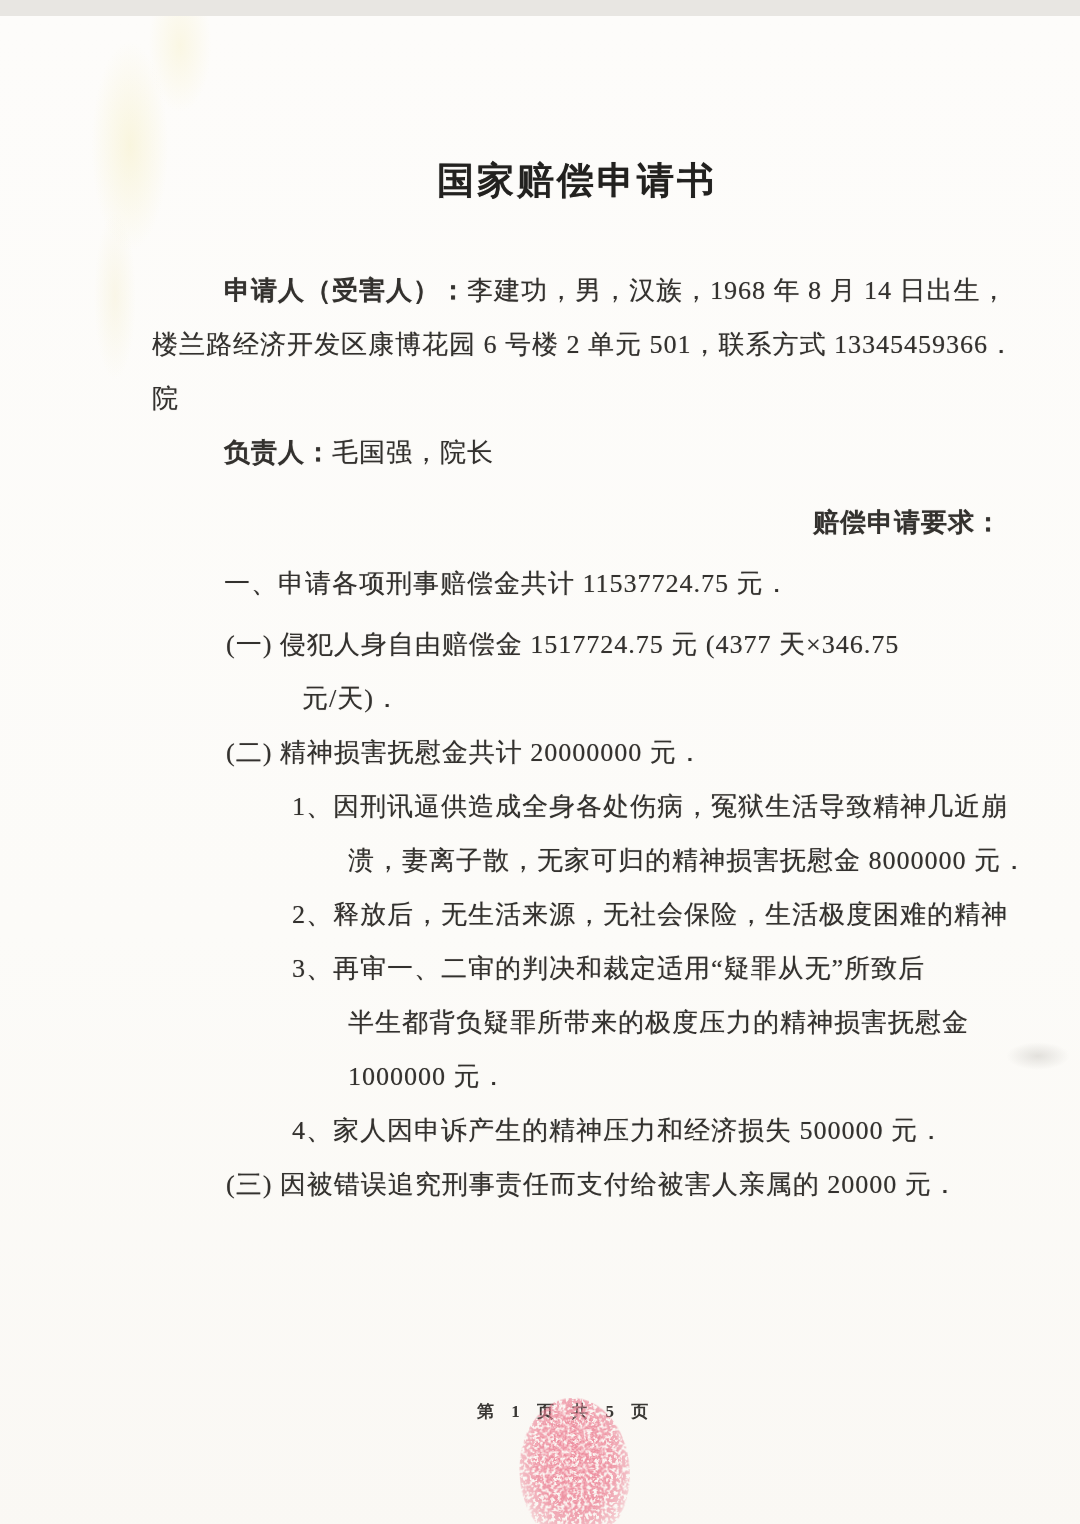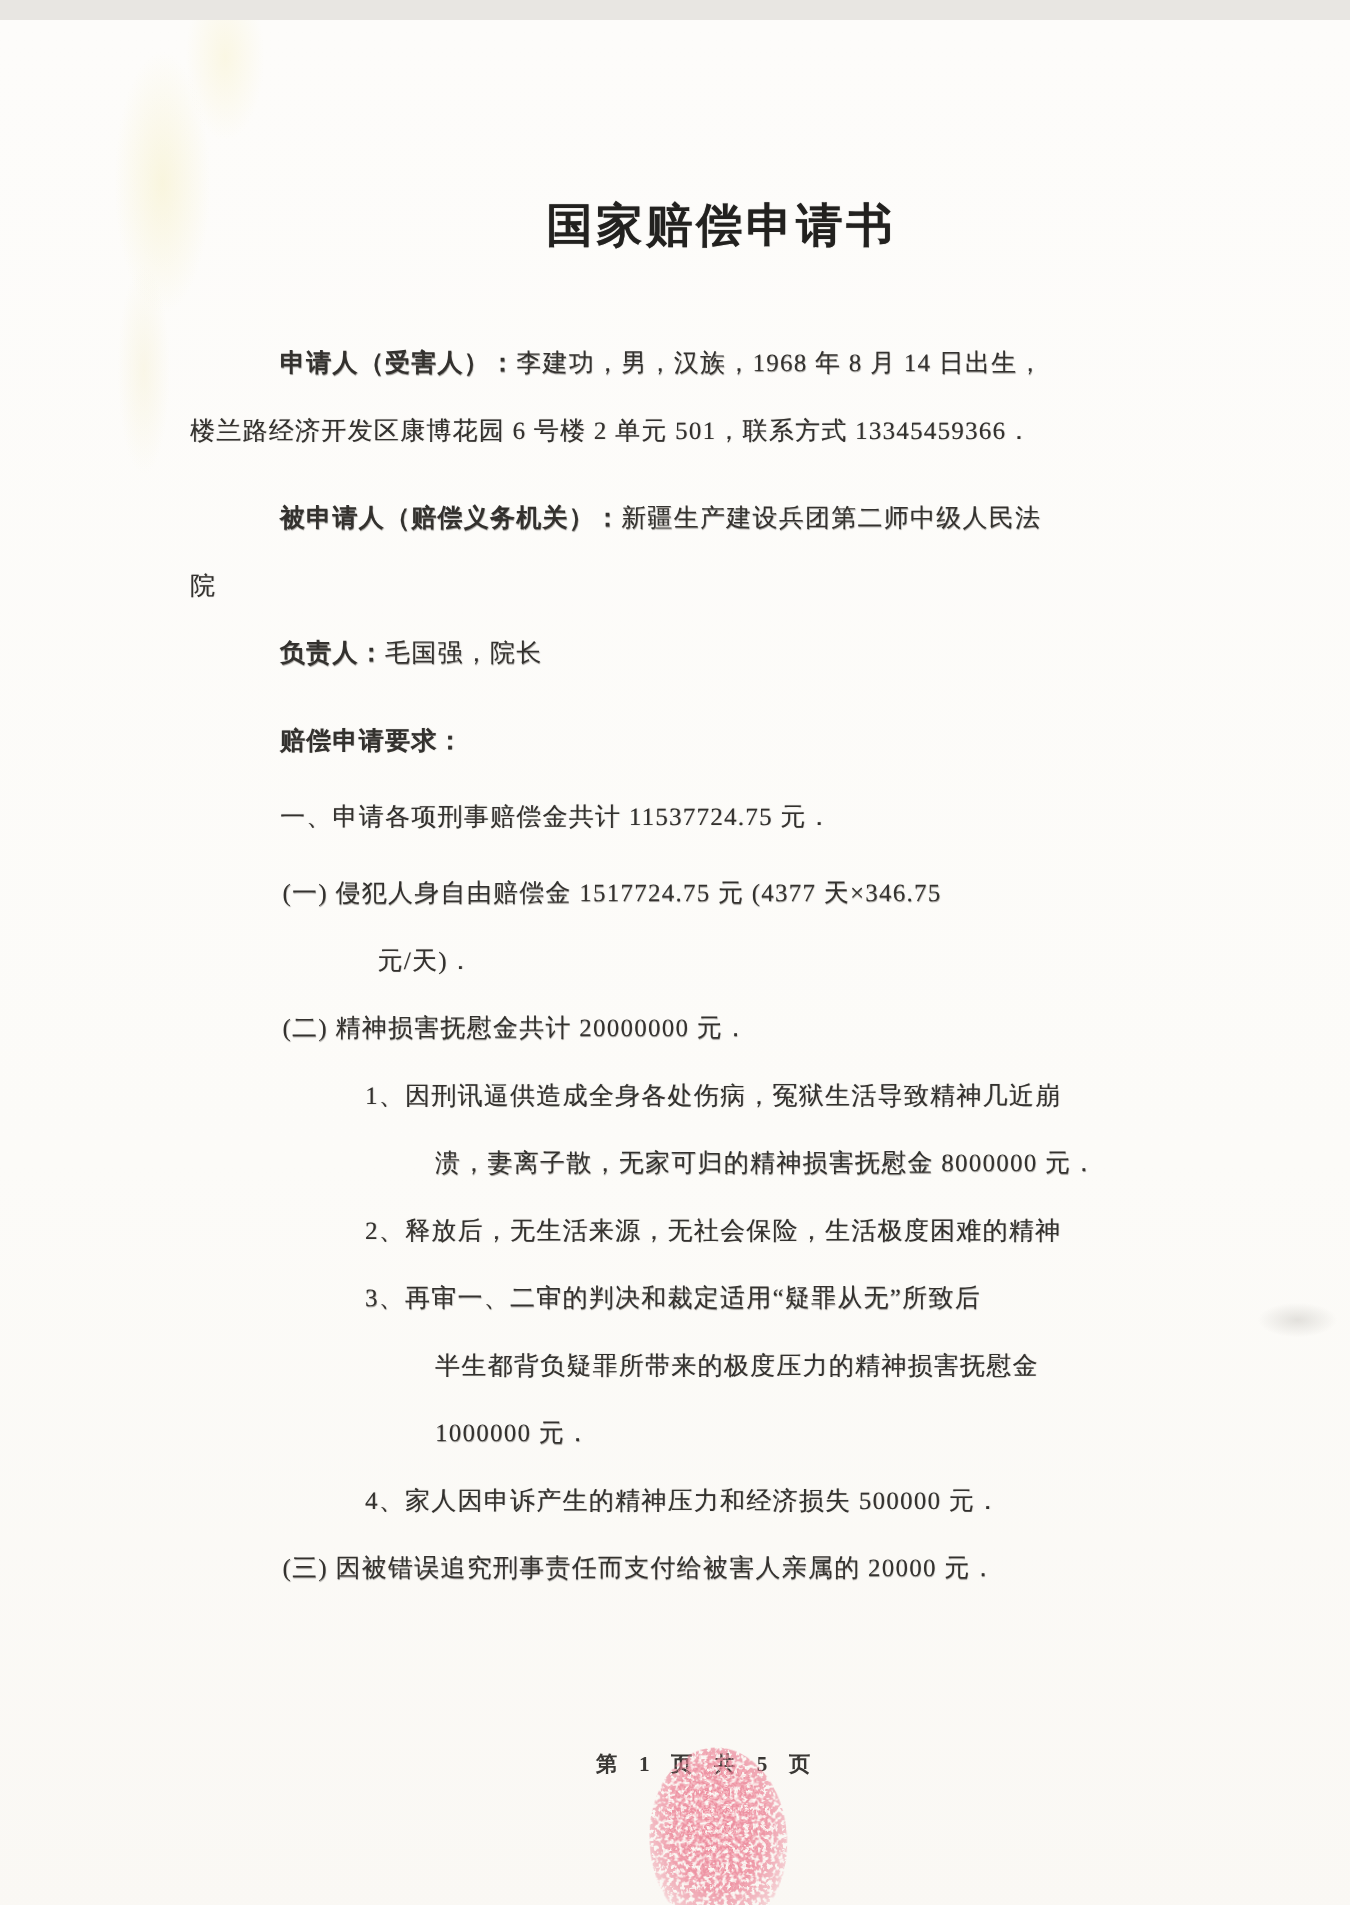--- a/index.html
+++ b/index.html
@@ -27,28 +27,28 @@
     pointer-events:none;
   }
   .content { position:absolute; left:152px; top:140px; width:850px; }
   .title {
     text-align:center;
     font-size:37px; font-weight:800; letter-spacing:3px;
     color:#22211f; margin:0 0 58px 0;
     text-shadow:0 0 0.7px rgba(30,28,25,0.6);
   }
   .ln {
-    font-size:20px; line-height:54px; white-space:nowrap;
+    font-size:26px; line-height:54px; white-space:nowrap;
     letter-spacing:1px;
     text-shadow:0.3px 0.3px 0.7px rgba(45,42,38,0.5);
     font-family:Liberation Serif, serif;
   }
   .ind   { text-indent:72px; }
   .lbl   { font-weight:700; }
-  .strong{ font-weight:700; }
+  .strong{ font-weight:700;text-align:right; }
   .gap-lg{ margin-top:16px; }
   .gap-sm{ margin-top:7px; }
   .lv1   { padding-left:74px; }
   .lv1c  { padding-left:150px; }
   .lv2   { padding-left:140px; }
   .lv2c  { padding-left:196px; }
   .footer {
     position:absolute; top:1384px; left:0; width:100%;
     text-align:center;
     font-size:17px; font-weight:700;
@@ -72,23 +72,20 @@
 
   <div class="content">
 
     <h1 class="title">国家赔偿申请书</h1>
 
     <div class="ln ind">
       <span class="lbl">申请人（受害人）：</span><span>李建功，男，汉族，1968 年 8 月 14 日出生，</span>
     </div>
     <div class="ln">楼兰路经济开发区康博花园 6 号楼 2 单元 501，联系方式 13345459366．</div>
 
-    <div class="ln ind gap-lg">
-      <span class="lbl">被申请人（赔偿义务机关）：</span><span>新疆生产建设兵团第二师中级人民法</span>
-    </div>
     <div class="ln">院</div>
 
     <div class="ln ind">
       <span class="lbl">负责人：</span><span>毛国强，院长</span>
     </div>
 
     <div class="ln ind strong gap-lg">赔偿申请要求：</div>
 
     <div class="ln ind gap-sm">一、申请各项刑事赔偿金共计 11537724.75 元．</div>
 

